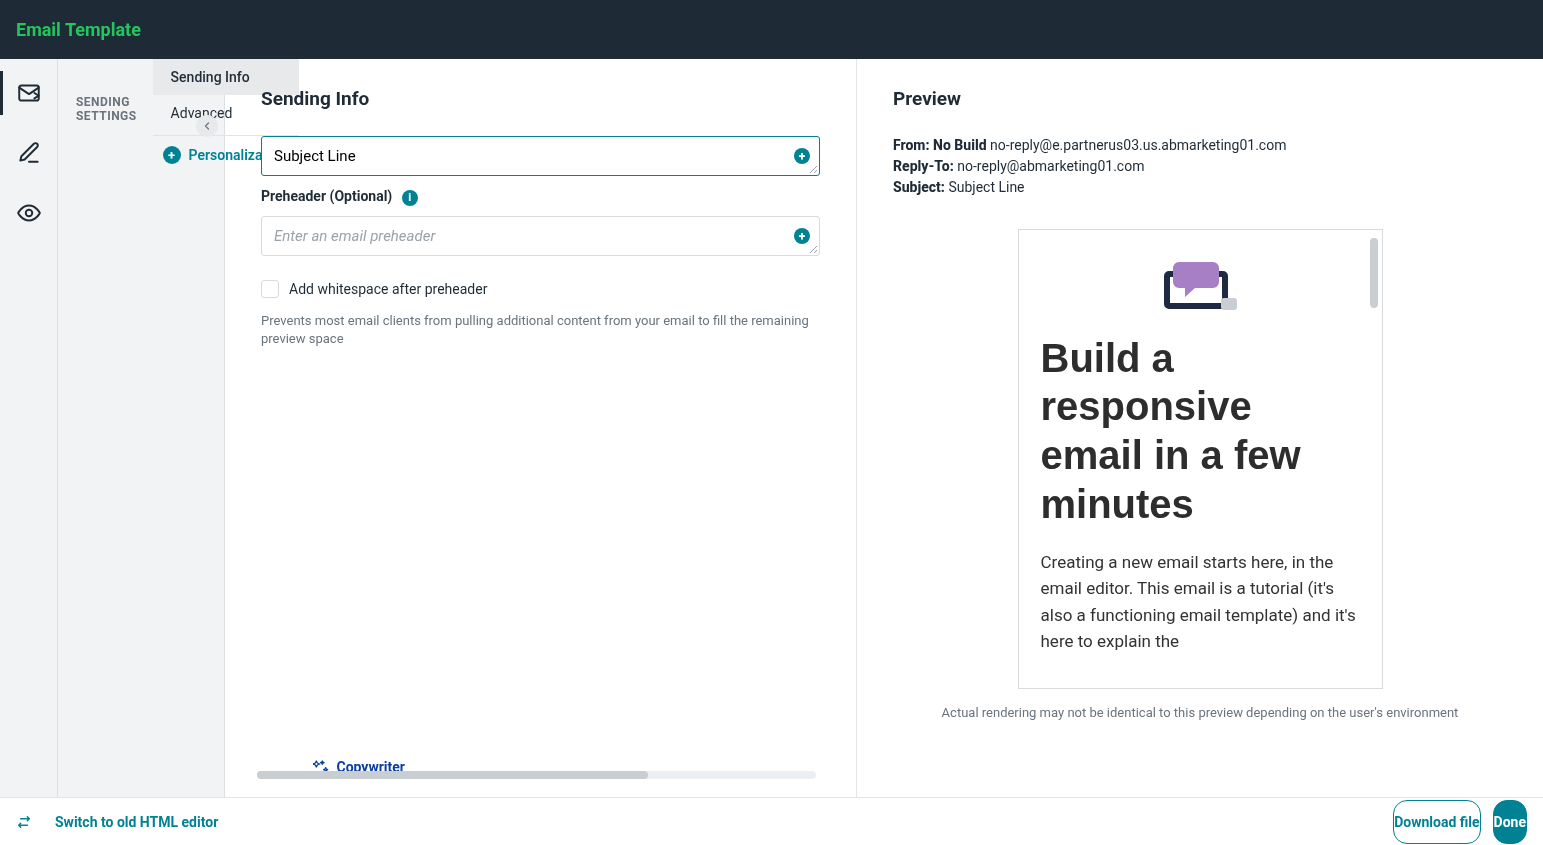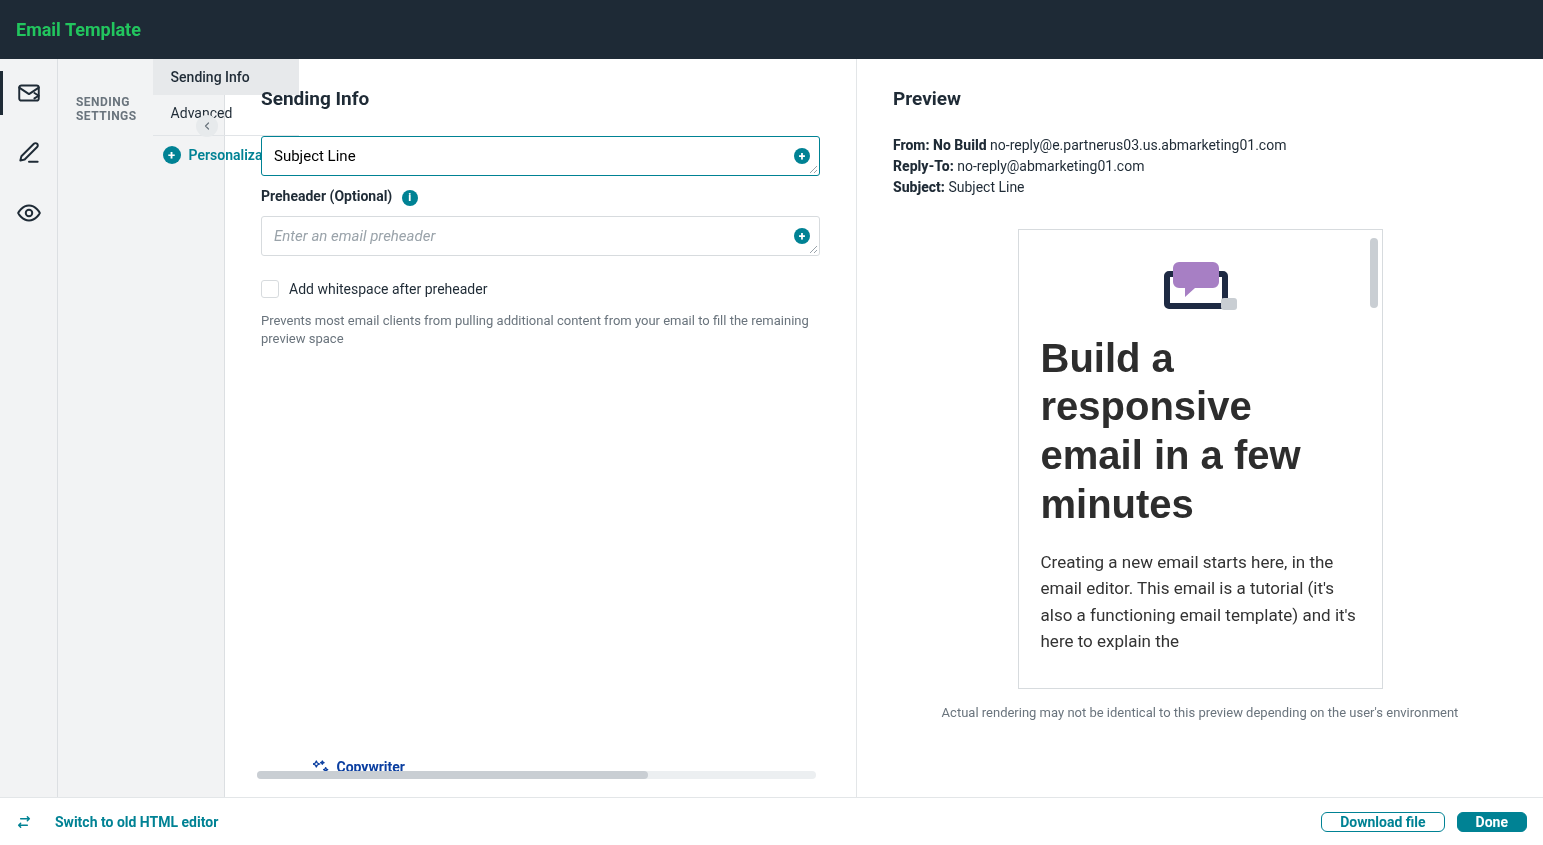--- a/index.html
+++ b/index.html
@@ -199,21 +199,21 @@
   .para{font-size:17px;line-height:1.55;color:#333}
   .disclaimer{color:var(--gray-text);font-size:13px;text-align:center;margin-top:16px}
   
   .footer{
     height:48px;border-top:1px solid var(--footer-border);
     display:flex;align-items:center;padding:0 16px;gap:12px;flex-shrink:0;
     background:#fff;
   }
   .footer-left{display:flex;align-items:center;gap:23px;color:var(--teal);font-weight:700;cursor:pointer}
   .footer .spacer{flex:1}
-  .btn{height:20px;padding:0 18px;border-radius:6px;font-weight:700;cursor:pointer;display:inline-flex;align-items:center;justify-content:center}
+  .btn{height:44px;padding:0 0;border-radius:14px;font-weight:700;cursor:pointer;display:inline-flex;align-items:center;justify-content:center}
   .btn.outline{background:#fff;color:var(--teal);border:1.5px solid var(--teal)}
   .btn.solid{background:var(--teal);color:#fff;border:1.5px solid var(--teal)}
 </style>
 </head>
 <body>
 
 <div class="topbar">
   <div class="title">Email Template</div>
 </div>
 

